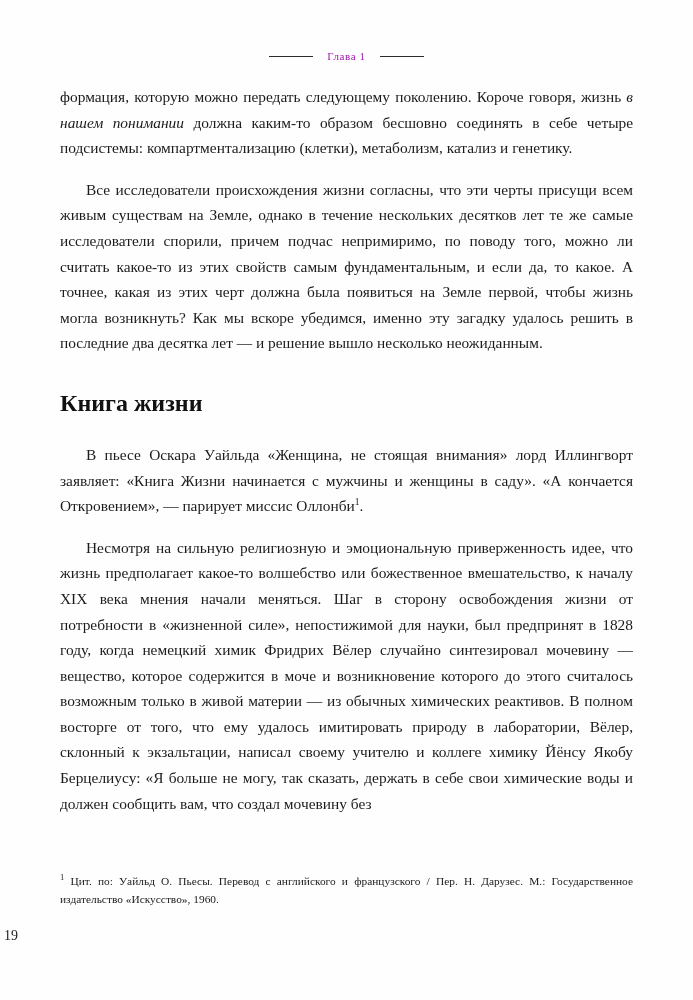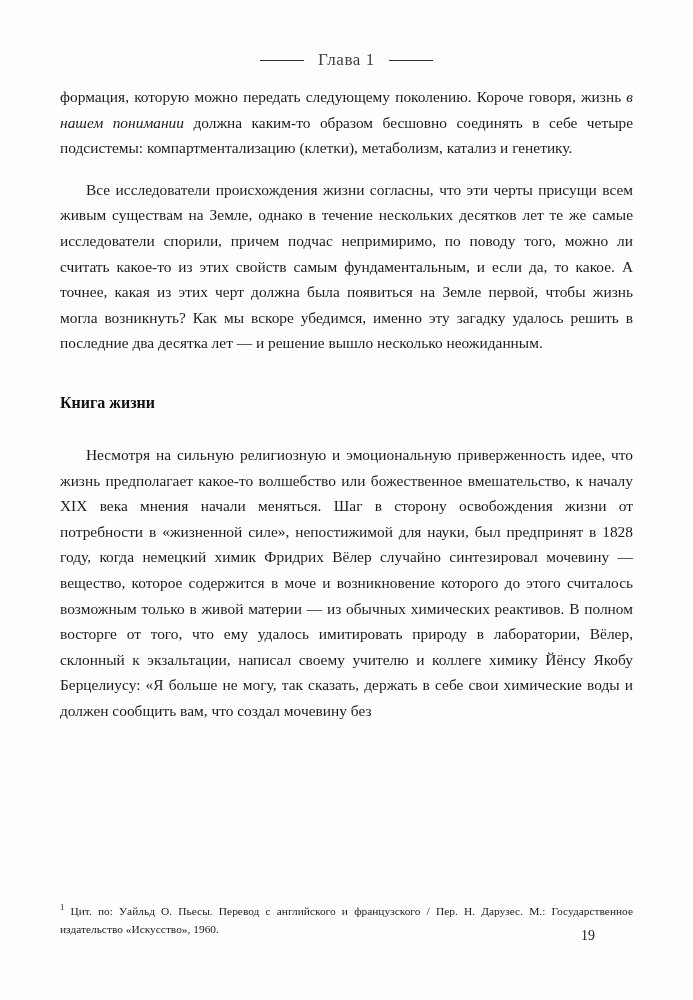--- a/index.html
+++ b/index.html
@@ -33,23 +33,23 @@
     gap: 14px;
   }
   .rule {
     display: block;
     width: 44px;
     height: 1px;
     background: #2b2b2b;
   }
   .header-title {
     font-family: "Liberation Serif", serif;
-    font-size: 17px;
+    font-size: 11px;
     letter-spacing: 0.6px;
-    color: #404040;
+    color: #a21caf;
     white-space: nowrap;
   }
   .content {
     position: absolute;
     left: 60px;
     top: 84px;
     width: 573px;
   }
   p {
     margin: 0;
@@ -57,56 +57,56 @@
     font-size: 15.4px;
     line-height: 25.6px;
     color: #1b1b1b;
     hyphens: manual;
   }
   p.indent {
     text-indent: 26px;
   }
   .section-title {
     margin: 34px 0 26px 0;
-    font-size: 16px;
+    font-size: 24px;
     font-weight: bold;
     line-height: 26px;
     color: #111111;
     text-align: left;
   }
   em {
     font-style: italic;
   }
   sup {
     font-size: 9.5px;
     vertical-align: super;
     line-height: 0;
   }
   .footnote-block {
     position: absolute;
     left: 60px;
-    top: 903px;
+    top: 873px;
     width: 573px;
   }
   .footnote {
     font-size: 11.4px;
     line-height: 17.5px;
     text-align: justify;
     color: #1b1b1b;
     margin: 0;
   }
   .footnote sup {
     font-size: 8.5px;
   }
   .folio {
     position: absolute;
     top: 928px;
-    left: 16px;
+    left: 4px;
     width: 579px;
-    text-align: right;
+    text-align: left;
     font-size: 14px;
     color: #1b1b1b;
   }
   .para-block > p + p {
     margin-top: 16px;
   }
 </style>
 </head>
 <body>
 
@@ -125,20 +125,23 @@
       </p>
       <p class="indent">
         <span>Все исследователи происхождения жизни согласны, что эти черты присущи всем живым существам на Земле, однако в течение нескольких десятков лет те же самые исследователи спорили, причем подчас непримиримо, по поводу того, можно ли считать какое-то из этих свойств самым фундаментальным, и если да, то какое. А точнее, какая из этих черт должна была появиться на Земле первой, чтобы жизнь могла возникнуть? Как мы вскоре убедимся, именно эту загадку удалось решить в последние два десятка лет — и решение вышло несколько неожиданным.</span>
       </p>
     </div>
 
     <h2 class="section-title">Книга жизни</h2>
 
     <div class="para-block">
       <p class="indent">
+        <span>В пьесе Оскара Уайльда «Женщина, не стоящая внимания» лорд Иллингворт заявляет: «Книга Жизни начинается с мужчины и женщины в саду». «А кончается Откровением», — парирует миссис Оллонби</span><sup>1</sup><span>.</span>
+      </p>
+      <p class="indent">
         <span>Несмотря на сильную религиозную и эмоциональную приверженность идее, что жизнь предполагает какое-то волшебство или божественное вмешательство, к началу XIX века мнения начали меняться. Шаг в сторону освобождения жизни от потребности в «жизненной силе», непостижимой для науки, был предпринят в 1828 году, когда немецкий химик Фридрих Вёлер случайно синтезировал мочевину — вещество, которое содержится в моче и возникновение которого до этого считалось возможным только в живой материи — из обычных химических реактивов. В полном восторге от того, что ему удалось имитировать природу в лаборатории, Вёлер, склонный к экзальтации, написал своему учителю и коллеге химику Йёнсу Якобу Берцелиусу: «Я больше не могу, так сказать, держать в себе свои химические воды и должен сообщить вам, что создал мочевину без</span>
       </p>
     </div>
   </div>
 
   <div class="footnote-block">
     <p class="footnote">
       <sup>1</sup>
       <span>Цит. по: Уайльд О. Пьесы. Перевод с английского и французского / Пер. Н. Дарузес. М.: Государственное издательство «Искусство», 1960.</span>
     </p>

